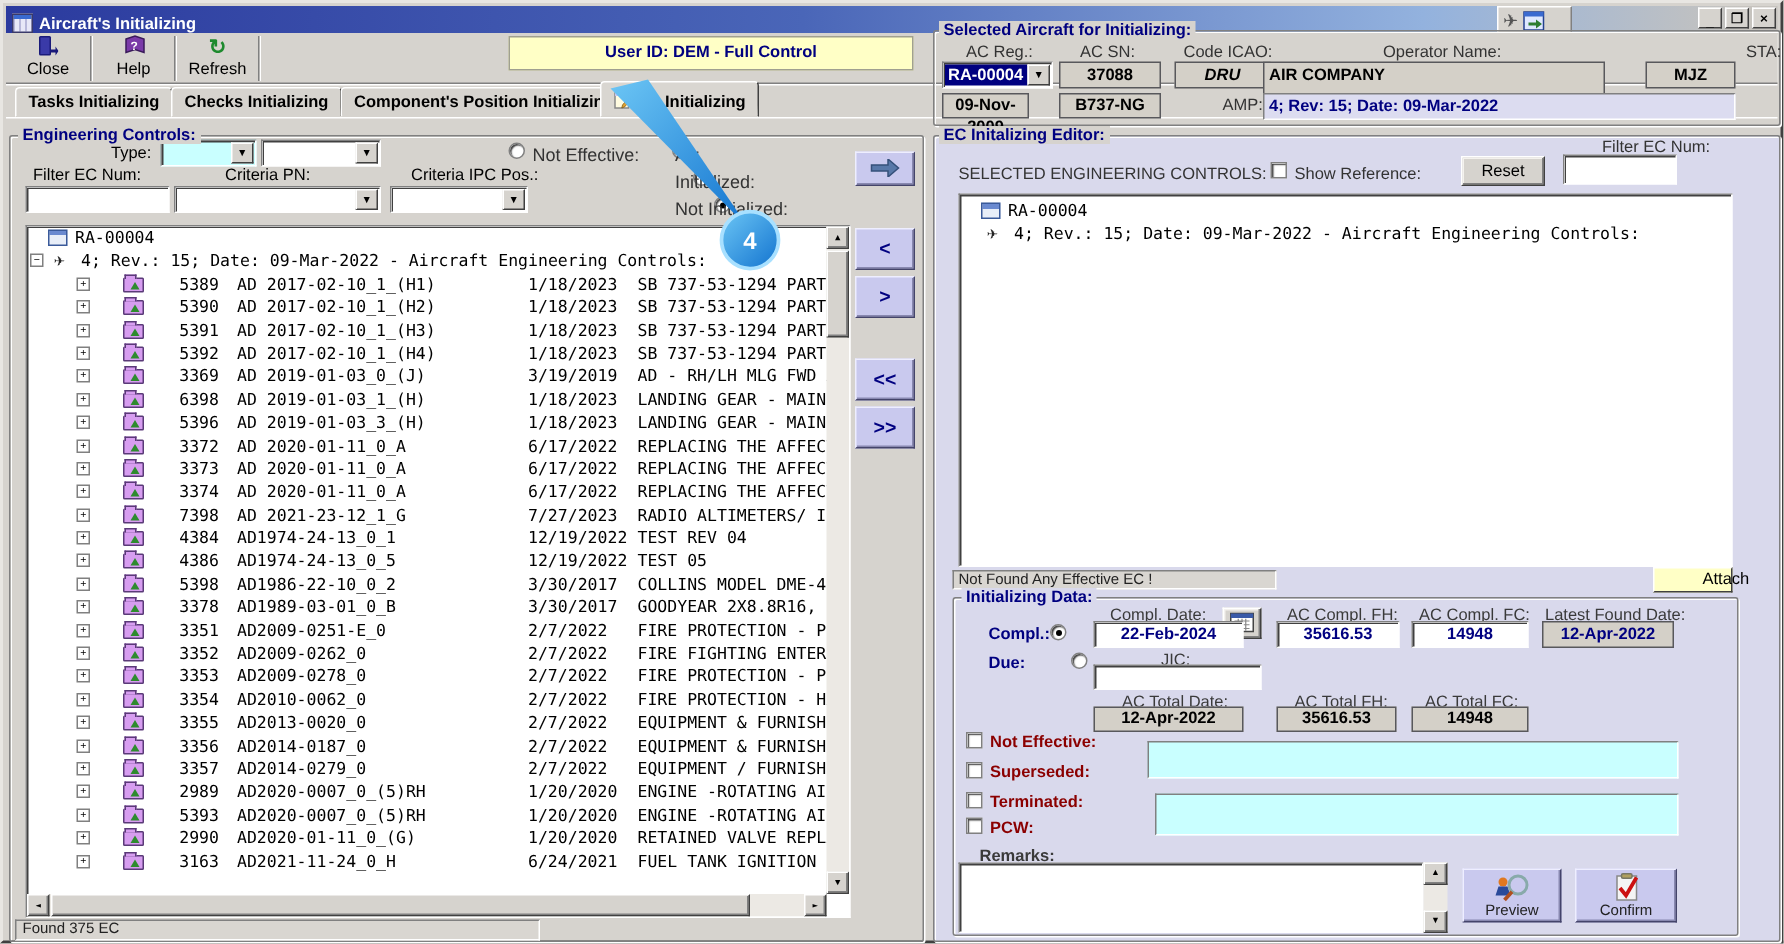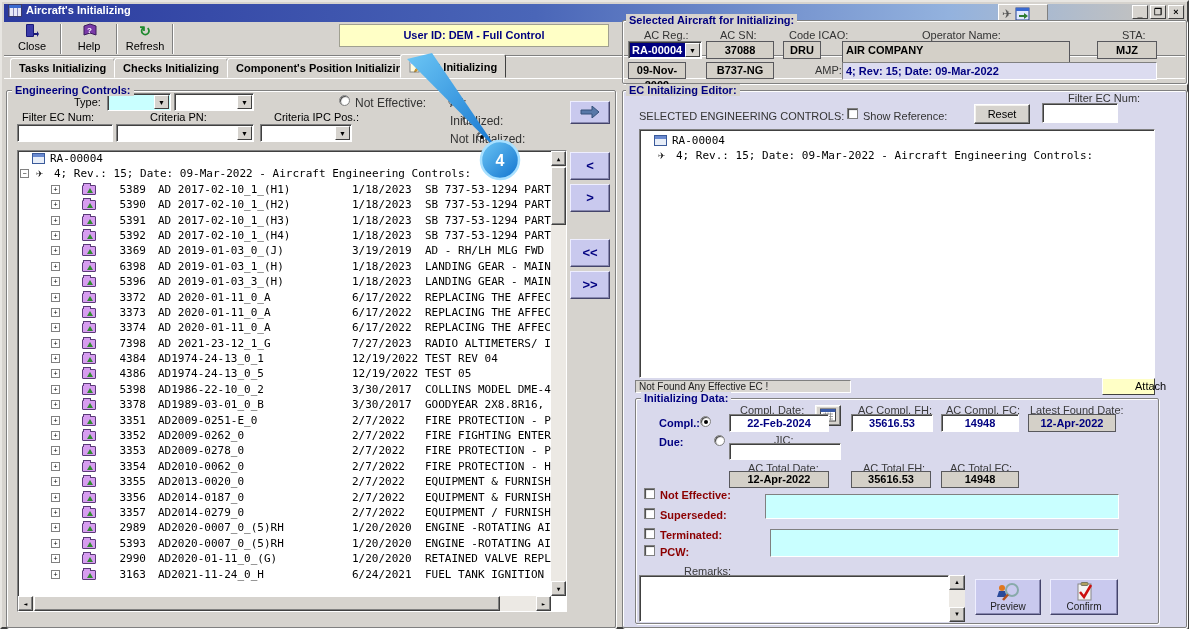--- a/index.html
+++ b/index.html
@@ -4,21 +4,21 @@
 <style>
   * { margin:0; padding:0; box-sizing:border-box; }
   html,body { width:1189px; height:629px; }
   body { font-family:"Liberation Sans", sans-serif; font-size:11px; background:#d6d3ce; position:relative; overflow:hidden; }
   .abs { position:absolute; }
   .win { position:absolute; left:0; top:0; width:1189px; height:629px; background:#d6d3ce;
          border:2px solid; border-color:#e8e6e2 #404040 #404040 #e8e6e2; }
   
   .titlebar { position:absolute; left:2px; top:2px; right:2px; height:18px;
               background:linear-gradient(90deg,#2b3a9e 0%, #4a66b8 45%, #93b2de 80%, #c6c3be 98%);
-              color:#fff; font-weight:bold; display:flex; align-items:flex-start; padding-left:4px; }
+              color:#fff; font-weight:bold; display:flex; align-items:flex-end; padding-left:4px; }
   .title-icon { width:14px; height:13px; background:#e8e8f8; border:1px solid #3a3a6a; margin-right:4px;
                 background-image:linear-gradient(#3a6ad0 3px, transparent 3px), linear-gradient(90deg,#88b 1px,transparent 1px);
                 background-size:100% 100%, 4px 100%; }
   .minitb { position:absolute; left:996px; top:2px; width:50px; height:19px; background:#d6d3ce;
             border:1px solid; border-color:#fff #808080 #808080 #fff; display:flex; align-items:center; gap:3px; padding:0 3px; }
   .winbtns { position:absolute; right:3px; top:3px; display:flex; gap:2px; }
   .winbtn { width:16px; height:14px; background:#d6d3ce; border:1px solid; border-color:#fff #404040 #404040 #fff;
             font:bold 9px "Liberation Sans",sans-serif; text-align:center; line-height:12px; color:#000; }
   
   .toolbar { position:absolute; left:2px; top:20px; right:2px; height:34px; background:#d6d3ce;
@@ -408,43 +408,44 @@
       <div class="thumb" style="left:0; top:16px; width:15px; height:58px;"></div>
       <div class="sbtn" style="left:0; bottom:0; width:15px; height:15px; line-height:13px;">▼</div>
     </div>
 
     <div class="sb" style="left:0; bottom:0; height:15px; right:15px;">
       <div class="sbtn" style="left:0; top:0; width:15px; height:15px; line-height:13px;">◄</div>
       <div class="thumb" style="left:16px; top:0; width:466px; height:15px;"></div>
       <div class="sbtn" style="right:0; top:0; width:15px; height:15px; line-height:13px;">►</div>
     </div>
   </div>
+  <div class="abs" style="left:8px; top:611px; width:350px; height:14px; background:#d9d6d1; border:1px solid; border-color:#808080 #fff #fff #808080; font-size:10px; color:#222; padding-left:4px; line-height:12px;">Found 375 EC</div>
 
   
   <div class="abs btnlav" style="left:568px; top:150px; width:40px; height:28px; font-size:13px; line-height:26px;">&lt;</div>
   <div class="abs btnlav" style="left:568px; top:182px; width:40px; height:28px; font-size:13px; line-height:26px;">&gt;</div>
   <div class="abs btnlav" style="left:568px; top:237px; width:40px; height:28px; font-size:13px; line-height:26px;">&lt;&lt;</div>
   <div class="abs btnlav" style="left:568px; top:269px; width:40px; height:28px; font-size:13px; line-height:26px;">&gt;&gt;</div>
 
   
   <div class="group" style="left:620px; top:18px; width:565px; height:64px;"></div>
   <div class="glabel" style="left:624px; top:12px;">Selected Aircraft for Initializing:</div>
 
   <div class="flabel" style="left:642px; top:27px; color:#333;">AC Reg.:</div>
   <div class="flabel" style="left:718px; top:27px; color:#333;">AC SN:</div>
   <div class="flabel" style="left:787px; top:27px; color:#333;">Code ICAO:</div>
   <div class="flabel" style="left:920px; top:27px; color:#333;">Operator Name:</div>
-  <div class="flabel" style="left:1120px; top:27px; color:#333;">STA:</div>
+  <div class="flabel" style="left:1162px; top:27px; color:#333;">STA:</div>
 
   <div class="abs sunken" style="left:626px; top:39px; width:74px; height:18px;">
     <span style="position:absolute; left:1px; top:1px; bottom:1px; right:16px; background:#000080; color:#fff; font-weight:bold; padding-left:2px; line-height:14px;">RA-00004</span>
     <span class="combo-arrow">▼</span>
   </div>
   <div class="abs grayfield" style="left:704px; top:39px; width:68px; height:18px; line-height:16px;">37088</div>
-  <div class="abs grayfield" style="left:781px; top:39px; width:38px; height:18px; line-height:16px;">DRU</div>
+  <div class="abs grayfield" style="left:781px; top:39px; width:64px; height:18px; line-height:16px;font-style:italic;">DRU</div>
   <div class="abs grayfield" style="left:840px; top:39px; width:228px; height:30px; line-height:16px; text-align:left; padding-left:3px;">AIR COMPANY</div>
   <div class="abs grayfield" style="left:1095px; top:39px; width:60px; height:18px; line-height:16px;">MJZ</div>
 
   <div class="abs grayfield" style="left:626px; top:60px; width:58px; height:17px; line-height:15px;">09-Nov-2009</div>
   <div class="abs grayfield" style="left:704px; top:60px; width:68px; height:17px; line-height:15px;">B737-NG</div>
   <div class="flabel" style="left:813px; top:62px; color:#333;">AMP:</div>
   <div class="abs" style="left:840px; top:60px; width:315px; height:18px; background:#dcdcf0; border:1px solid; border-color:#808080 #fff #fff #808080; color:#000080; font-weight:bold; padding-left:3px; line-height:16px;">4; Rev: 15; Date: 09-Mar-2022</div>
 
   
   <div class="group" style="left:620px; top:88px; width:565px; height:538px; background:#d9d9ec;"></div>
@@ -512,21 +513,21 @@
   <span class="checkbox abs" style="left:642px; top:506px;"></span>
   <div class="lbl maroon" style="left:658px; top:507px;">Superseded:</div>
   <span class="checkbox abs" style="left:642px; top:526px;"></span>
   <div class="lbl maroon" style="left:658px; top:527px;">Terminated:</div>
   <span class="checkbox abs" style="left:642px; top:543px;"></span>
   <div class="lbl maroon" style="left:658px; top:544px;">PCW:</div>
 
   <div class="abs cyanfield" style="left:763px; top:492px; width:354px; height:25px;"></div>
   <div class="abs cyanfield" style="left:768px; top:527px; width:349px; height:28px;"></div>
 
-  <div class="flabel" style="left:682px; top:563px;">Remarks:</div>
+  <div class="flabel" style="left:651px; top:563px;font-weight:bold;">Remarks:</div>
   <div class="abs sunken" style="left:637px; top:573px; width:310px; height:47px;"></div>
   <div class="sb" style="left:947px; top:573px; width:16px; height:47px;">
     <div class="sbtn" style="left:0; top:0; width:16px; height:15px; line-height:13px;">▲</div>
     <div class="sbtn" style="left:0; bottom:0; width:16px; height:15px; line-height:13px;">▼</div>
   </div>
 
   <div class="abs btnlav" style="left:973px; top:577px; width:66px; height:36px;">
     <svg width="26" height="20" viewBox="0 0 26 20" style="margin-top:2px;">
       <circle cx="7" cy="6" r="3" fill="#e07820"></circle>
       <path d="M4 9 l6 0 2 6 -10 0 z" fill="#2a4a9a"></path>

